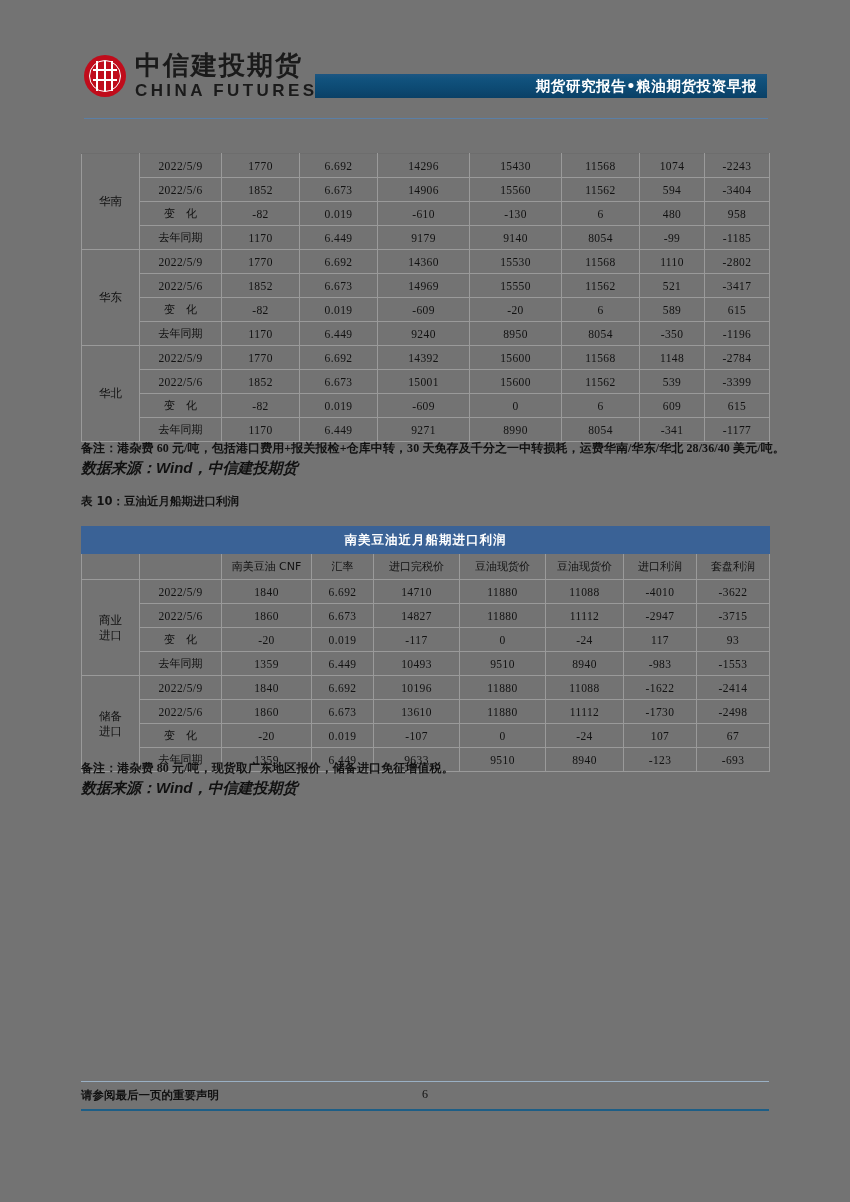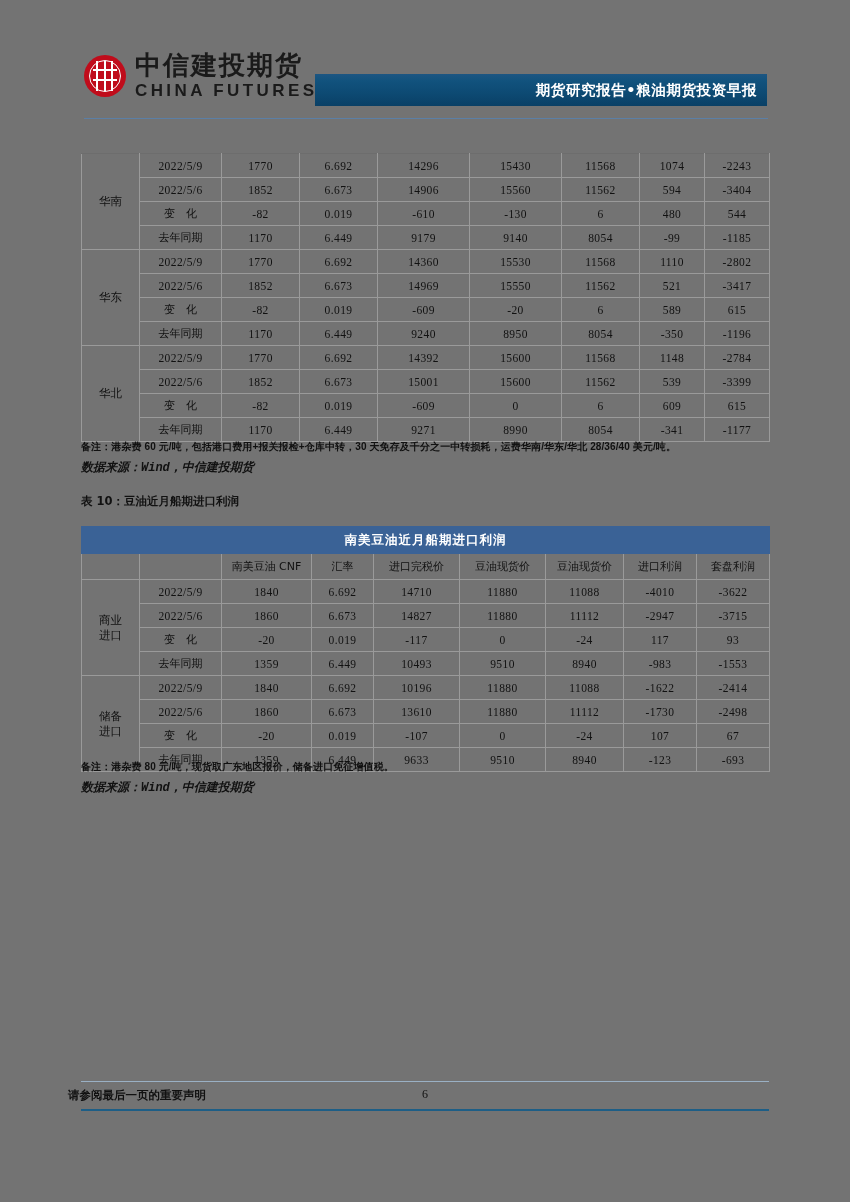--- a/index.html
+++ b/index.html
@@ -76,21 +76,21 @@
     font-weight: bold;
     letter-spacing: 3.4px;
     color: #1a1a1a;
     margin-top: 4px;
     white-space: nowrap;
   }
 
   .header-bar {
     position: absolute;
     left: 315px; top: 74px;
-    width: 452px; height: 32px;
+    width: 452px; height: 24px;
     background: linear-gradient(to bottom, #1d5682 0%, #11527d 22%, #0d4a73 60%, #0a4066 100%);
     box-sizing: border-box;
     display: flex;
     align-items: center;
     justify-content: flex-end;
   }
   .header-bar-text {
     font-family: "DejaVu Sans", sans-serif;
     color: #ffffff;
     font-size: 14.5px;
@@ -166,31 +166,31 @@
     font-family: "DejaVu Sans", sans-serif;
     font-size: 11.5px;
     font-weight: bold;
     color: #111;
     white-space: nowrap;
   }
   #caption-table10 { left: 81px; top: 494px; }
 
   .note {
     position: absolute;
+    font-family: Liberation Serif, serif;
+    font-size: 12px;
+    font-weight: bold;
+    color: #111;
+    white-space: nowrap;
+    letter-spacing: 0.1px;
+  }
+  .source {
+    position: absolute;
     font-family: Liberation Sans, sans-serif;
-    font-size: 10px;
-    font-weight: bold;
-    color: #111;
-    white-space: nowrap;
-    letter-spacing: 0.1px;
-  }
-  .source {
-    position: absolute;
-    font-family: Liberation Mono, monospace;
-    font-size: 12px;
+    font-size: 15px;
     font-style: italic;
     font-weight: bold;
     color: #111;
     white-space: nowrap;
   }
   #note-1   { left: 81px; top: 440px; }
   #source-1 { left: 81px; top: 459px; }
   #note-2   { left: 81px; top: 760px; }
   #source-2 { left: 81px; top: 779px; }
 
@@ -202,21 +202,21 @@
     background: #9ab0c4;
   }
   .footer-rule-bot {
     position: absolute;
     left: 81px; top: 1109px;
     width: 688px; height: 2.2px;
     background: #1d5e86;
   }
   .footer-text {
     position: absolute;
-    left: 68px; top: 1088px;
+    left: 81px; top: 1088px;
     font-family: "DejaVu Sans", sans-serif;
     font-size: 11.5px;
     font-weight: bold;
     color: #111;
     white-space: nowrap;
   }
   .footer-page {
     position: absolute;
     left: 0; top: 1087px;
     width: 850px;
@@ -289,21 +289,21 @@
         <td class="num">-3404</td>
       </tr>
       <tr>
         <td class="cjk">变　化</td>
         <td class="num">-82</td>
         <td class="num">0.019</td>
         <td class="num">-610</td>
         <td class="num">-130</td>
         <td class="num">6</td>
         <td class="num">480</td>
-        <td class="num">544</td>
+        <td class="num">958</td>
       </tr>
       <tr>
         <td class="cjk">去年同期</td>
         <td class="num">1170</td>
         <td class="num">6.449</td>
         <td class="num">9179</td>
         <td class="num">9140</td>
         <td class="num">8054</td>
         <td class="num">-99</td>
         <td class="num">-1185</td>

